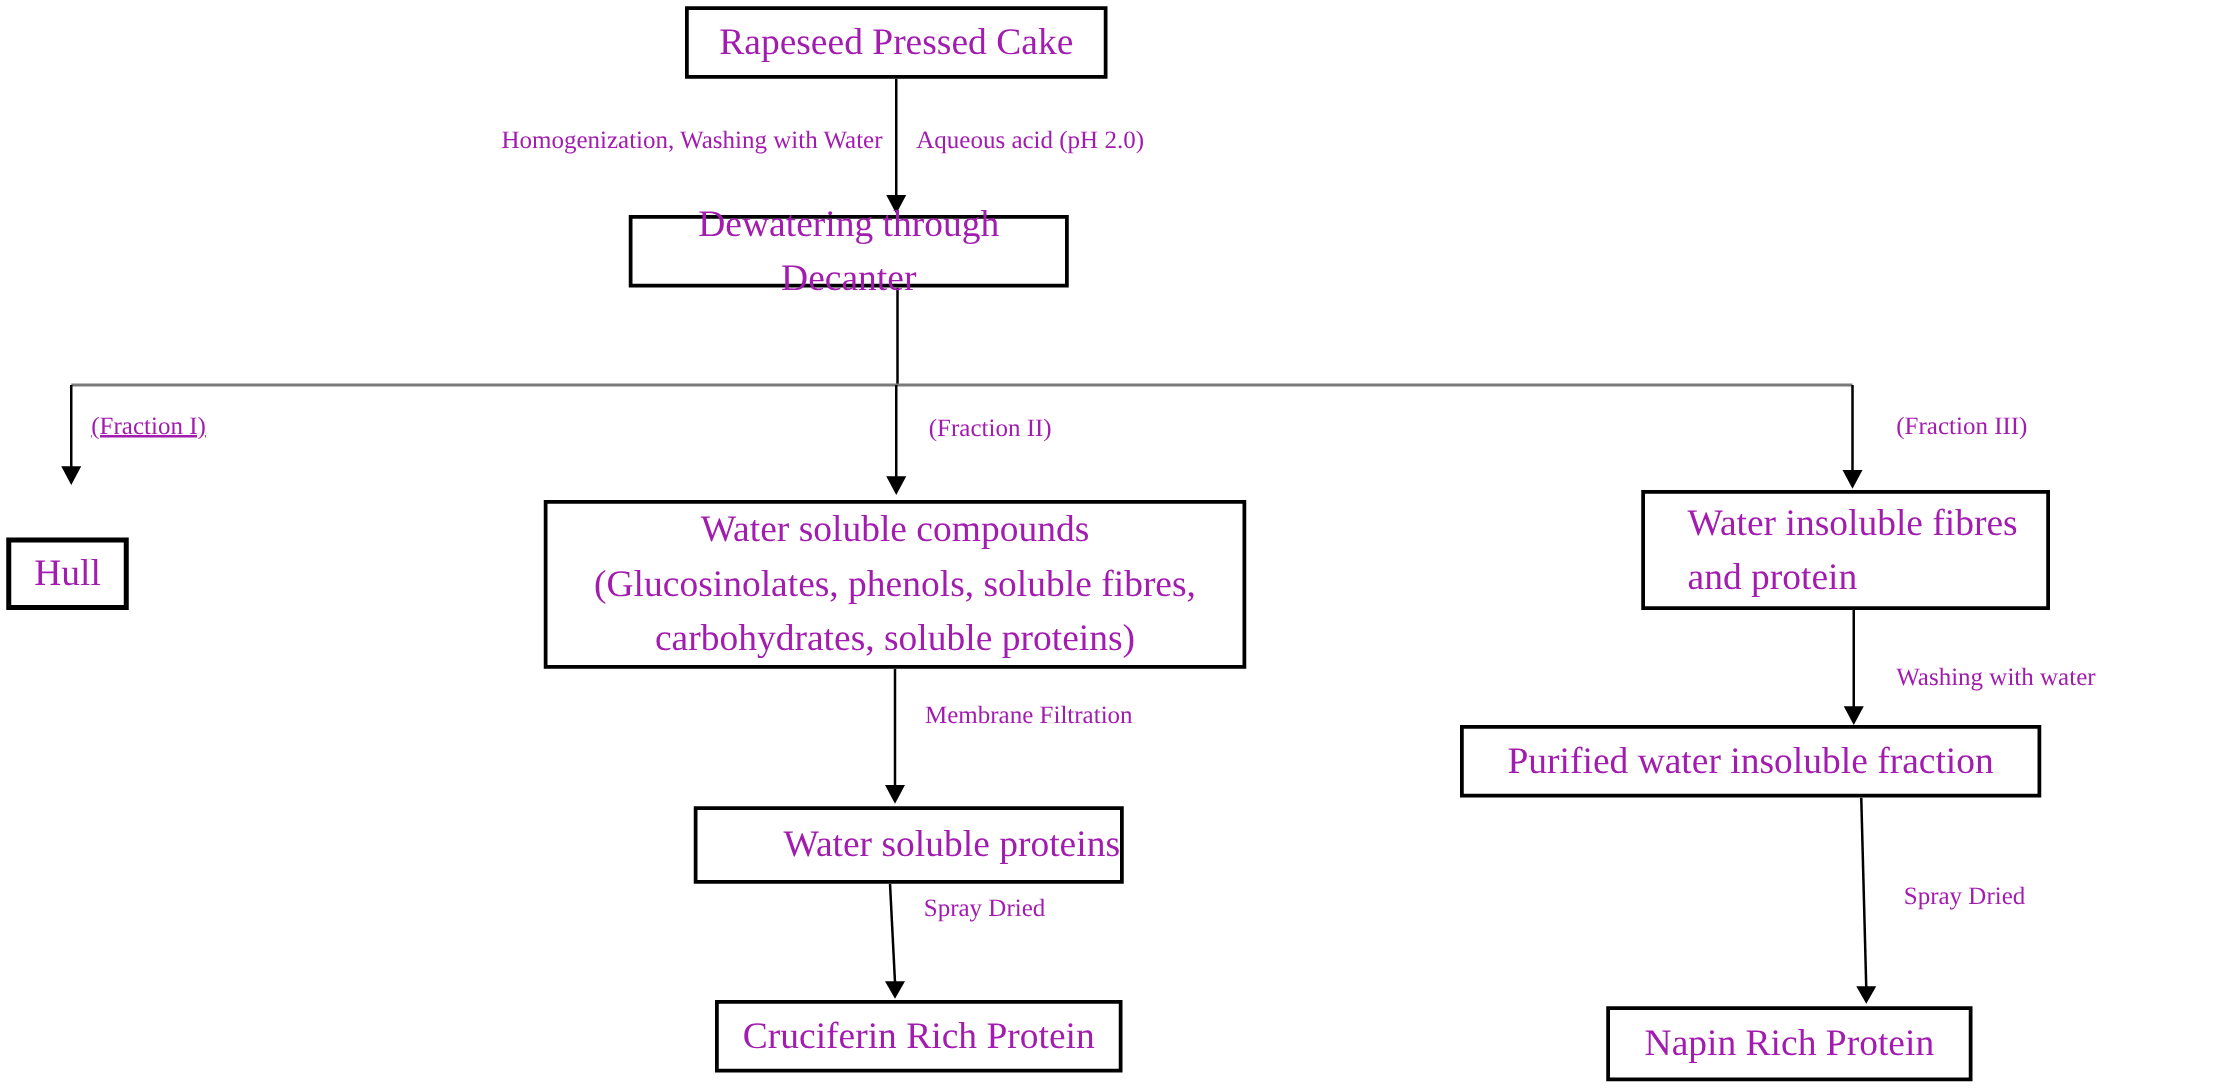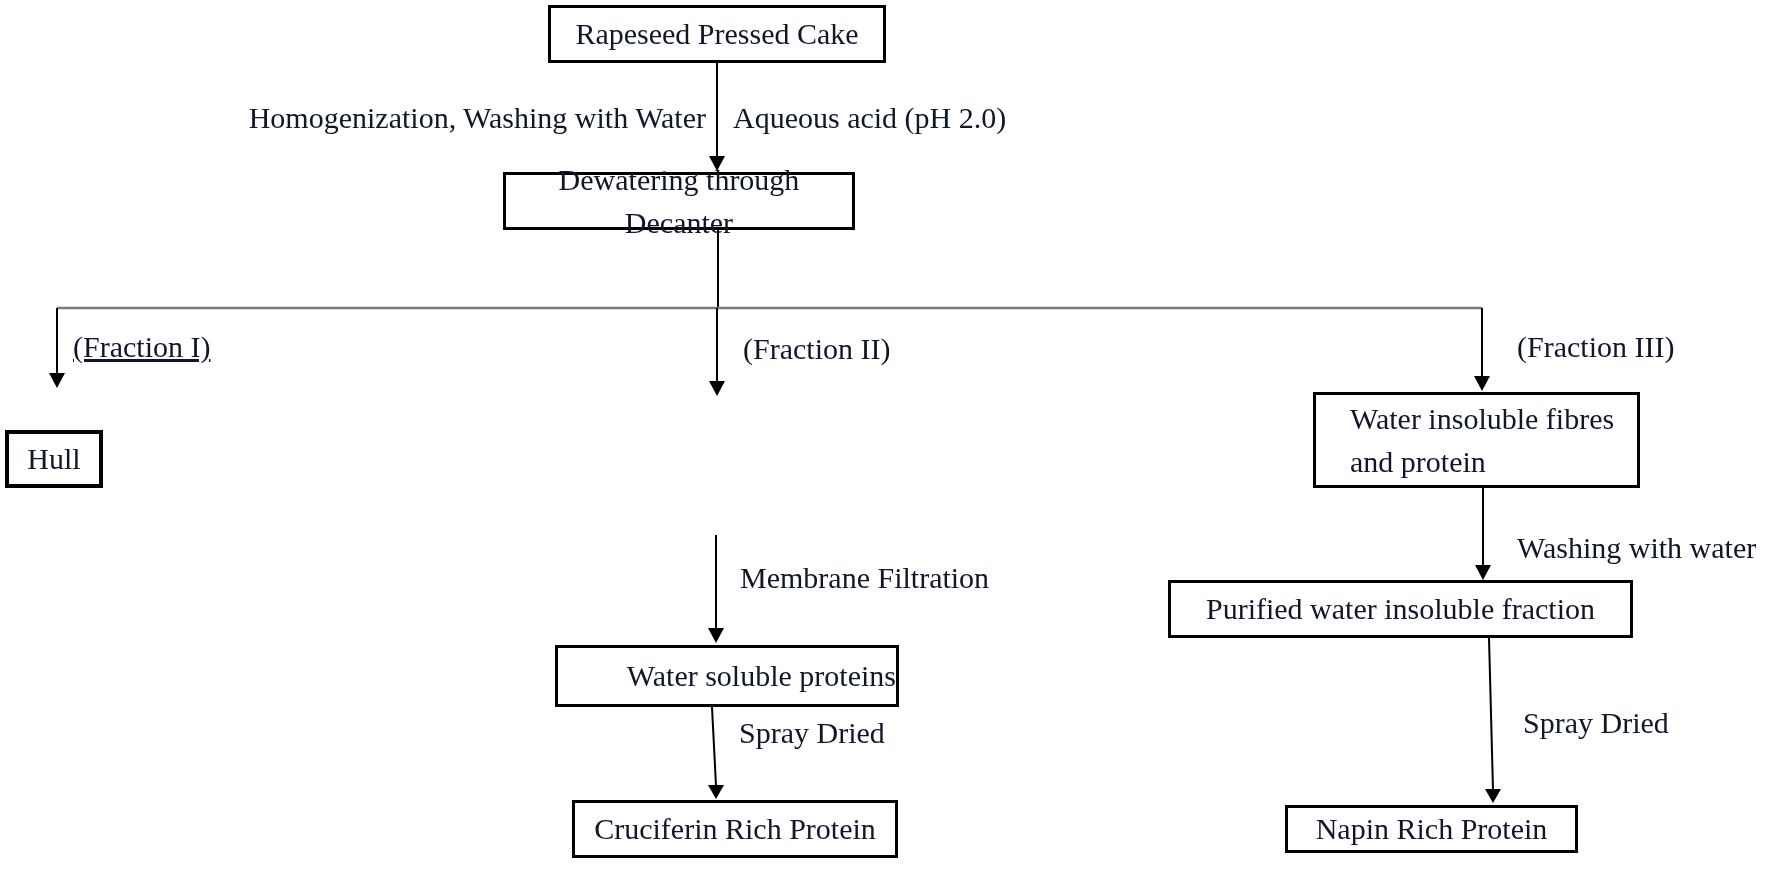--- a/index.html
+++ b/index.html
@@ -6,21 +6,21 @@
     margin: 0;
     padding: 0;
     background: #ffffff;
   }
   #canvas {
     position: relative;
     width: 1772px;
     height: 870px;
     background: #ffffff;
     font-family: "Liberation Serif", "DejaVu Serif", serif;
-    color: #0f172a;
+    color: #a21caf;
     overflow: hidden;
   }
   #connectors {
     position: absolute;
     left: 0;
     top: 0;
     width: 1772px;
     height: 870px;
   }
   .node {
@@ -38,21 +38,21 @@
   }
   .node.thick { border-width: 4px; }
   .node.left-align {
     align-items: flex-start;
     text-align: left;
     padding-left: 34px;
     padding-right: 8px;
   }
   .edge-label {
     position: absolute;
-    font-size: 30px;
+    font-size: 20px;
     line-height: 1.1;
     white-space: nowrap;
   }
   .node span { display: block; }
 </style>
 </head>
 <body>
 
 <div id="canvas">
 
@@ -92,39 +92,44 @@
   </div>
 
   <div class="node" style="left:503px; top:172px; width:352px; height:58px;">
     <span>Dewatering through Decanter</span>
   </div>
 
   <div class="node thick" style="left:5px; top:390px; width:98px; height:58px;margin-top:40px;">
     <span>Hull</span>
   </div>
 
+  <div class="node" style="left:435px; top:400px; width:562px; height:135px;">
+    <span>Water soluble compounds</span>
+    <span>(Glucosinolates, phenols, soluble fibres,</span>
+    <span>carbohydrates, soluble proteins)</span>
+  </div>
 
   <div class="node left-align" style="left:1313px; top:392px; width:327px; height:96px;">
     <span>Water insoluble fibres</span>
     <span>and protein</span>
   </div>
 
   <div class="node" style="left:555px; top:645px; width:344px; height:62px;align-items:flex-end;">
     <span>Water soluble proteins</span>
   </div>
 
   <div class="node" style="left:1168px; top:580px; width:465px; height:58px;">
     <span>Purified water insoluble fraction</span>
   </div>
 
   <div class="node" style="left:572px; top:800px; width:326px; height:58px;">
     <span>Cruciferin Rich Protein</span>
   </div>
 
-  <div class="node" style="left:1285px; top:805px; width:293px; height:48px;">
+  <div class="node" style="left:1285px; top:805px; width:293px; height:60px;">
     <span>Napin Rich Protein</span>
   </div>
 
   <div class="edge-label" style="right:1066px; top:101px;"><span>Homogenization, Washing with Water</span></div>
 
   <div class="edge-label" style="left:733px; top:101px;"><span>Aqueous acid (pH 2.0)</span></div>
 
   <div class="edge-label" style="left:73px; top:330px;text-decoration:underline;"><span>(Fraction I)</span></div>
 
   <div class="edge-label" style="left:743px; top:332px;"><span>(Fraction II)</span></div>

